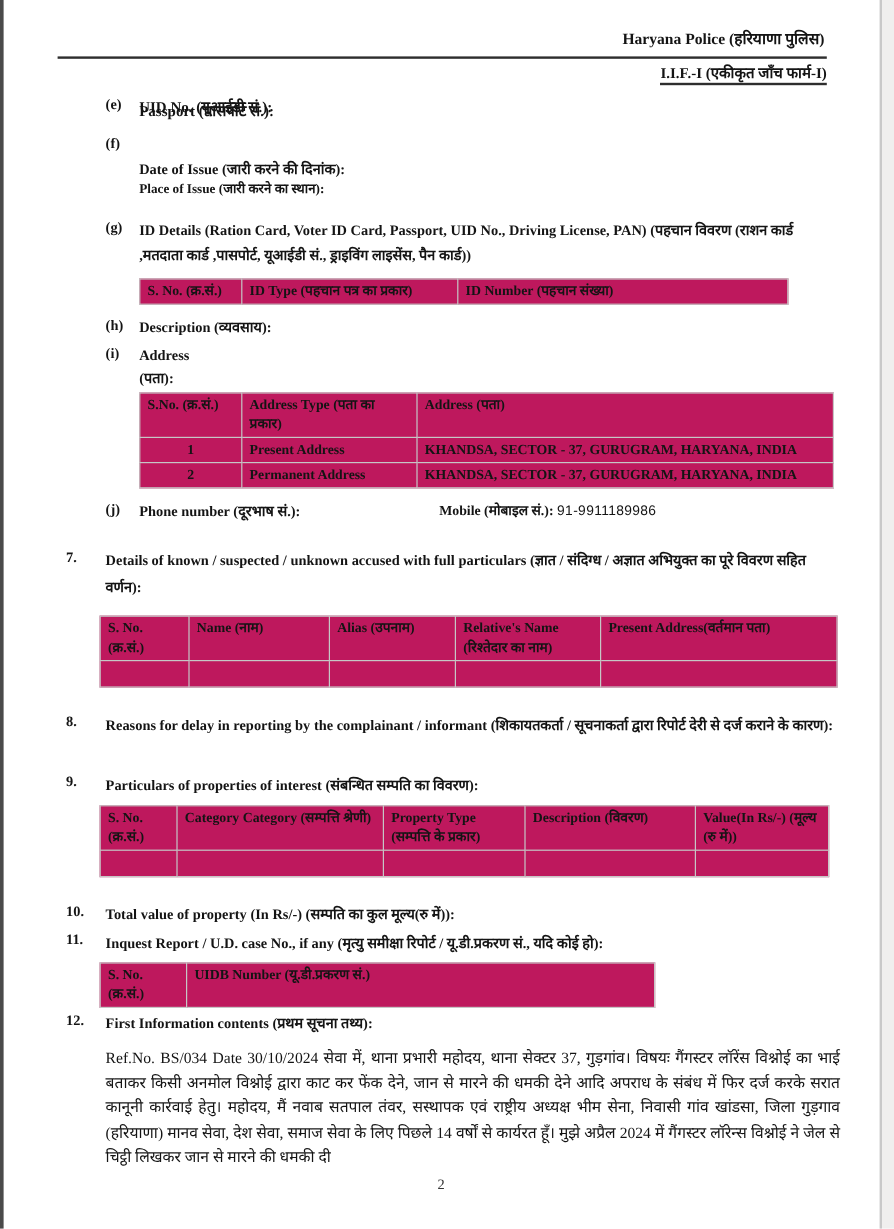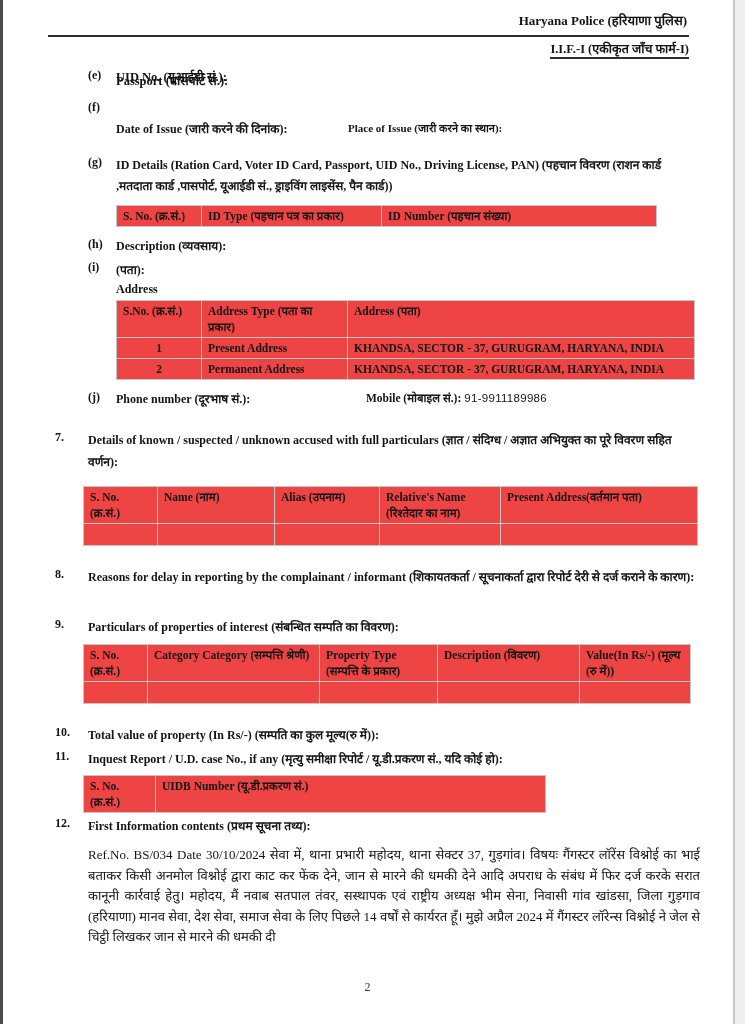--- a/index.html
+++ b/index.html
@@ -6,21 +6,21 @@
   body{
     width:745px;height:1024px;background:#ffffff;position:relative;overflow:hidden;
     font-family:"Liberation Serif", serif;color:#141414;
     -webkit-font-smoothing:antialiased;
   }
   .edge-left{position:absolute;left:0;top:0;width:3px;height:1024px;background:#4a4a4a;}
   .edge-right-line{position:absolute;left:733px;top:0;width:2px;height:1024px;background:#c9c9c9;}
   .edge-right-pad{position:absolute;left:735px;top:0;width:10px;height:1024px;background:#f0efee;}
 
   
-  .header{padding-top:12px;}
+  .header{padding-top:24px;}
   .org{text-align:right;margin-right:58px;font-weight:bold;font-size:13px;line-height:18px;}
   .rule{margin:5px 56px 0 48px;border-bottom:2px solid #2e2e2e;}
   .formline{text-align:right;margin-right:56px;font-weight:bold;font-size:12.5px;line-height:17px;padding-top:4px;}
   .formline .u{border-bottom:2px solid #2e2e2e;padding-bottom:1px;}
 
   
   .lettered{padding-left:88px;padding-right:48px;font-size:12px;}
   .item{display:flex;}
   .ilabel{flex:none;width:28px;font-weight:bold;font-size:12px;}
   .ibody{flex:1;min-width:0;}
@@ -30,21 +30,21 @@
   .ov{position:absolute;left:0;white-space:nowrap;font-weight:bold;font-size:12.5px;}
   .ov1{top:0;}
   .ov2{top:4px;}
 
   .dateplace{display:flex;margin-top:2px;}
   .dateplace .dp1{width:232px;font-weight:bold;font-size:12px;}
   .dateplace .dp2{font-weight:bold;font-size:11px;}
 
   .gtitle{font-weight:bold;font-size:12px;line-height:21px;font-family:Liberation Serif, serif;}
 
-  table{border-collapse:collapse;table-layout:fixed;background:#ef4444;}
+  table{border-collapse:collapse;table-layout:fixed;background:#be185d;}
   th,td{border:1px solid #c6c6c6;font-size:11.5px;text-align:left;vertical-align:top;padding:2px 6px;font-weight:bold;line-height:16px;word-wrap:break-word;}
   .id-table{width:540px;margin-top:8px;}
   .addr-table{width:578px;margin-top:2px;}
   .addr-table td.center{text-align:center;vertical-align:top;}
   .accused-table{width:614px;margin-left:-5px;margin-top:13px;}
   .prop-table{width:607px;margin-left:-5px;margin-top:6px;}
   .uidb-table{width:462px;margin-left:-5px;margin-top:5px;}
   .emptyrow td{height:17px;}
 
   
@@ -86,21 +86,21 @@
     <span class="ilabel">(e)</span>
     <div class="ibody overlap-wrap">
       <span class="ov ov1">UID No. (यूआईडी सं.):</span>
       <span class="ov ov2">Passport (पासपोर्ट सं.):</span>
     </div>
   </div>
 
   <div class="item mt6">
     <span class="ilabel">(f)</span>
     <div class="ibody">
-      <div class="dateplace" style="margin-top:20px;">
+      <div class="dateplace" style="margin-top:20px;flex-direction:column;">
         <span class="dp1">Date of Issue (जारी करने की दिनांक):</span>
         <span class="dp2">Place of Issue (जारी करने का स्थान):</span>
       </div>
     </div>
   </div>
 
   <div class="item mt18">
     <span class="ilabel">(g)</span>
     <div class="ibody">
       <div class="gtitle">ID Details (Ration Card, Voter ID Card, Passport, UID No., Driving License, PAN) (पहचान विवरण (राशन कार्ड ,मतदाता कार्ड ,पासपोर्ट, यूआईडी सं., ड्राइविंग लाइसेंस, पैन कार्ड))</div>
@@ -122,22 +122,22 @@
   </div>
 
   <div class="item mt10">
     <span class="ilabel">(h)</span>
     <div class="ibody bold" style="font-size:12px;">Description (व्यवसाय):</div>
   </div>
 
   <div class="item mt6">
     <span class="ilabel">(i)</span>
     <div class="ibody">
+      <div class="bold" style="font-size:12px;line-height:18px;">Address</div>
       <div class="bold" style="font-size:12px;line-height:20px;">(पता):</div>
-      <div class="bold" style="font-size:12px;line-height:18px;">Address</div>
       <table class="addr-table">
         <colgroup>
             <col style="width:85px">
             <col style="width:146px">
             <col style="width:347px">
           </colgroup>
         <tbody>
             <tr>
           <th>S.No. (क्र.सं.)</th>
           <th>Address Type (पता का प्रकार)</th>

